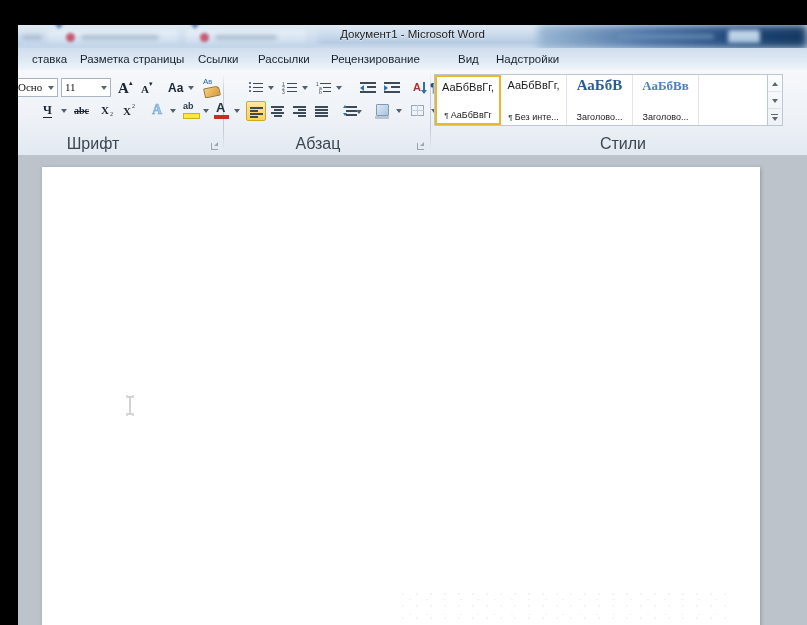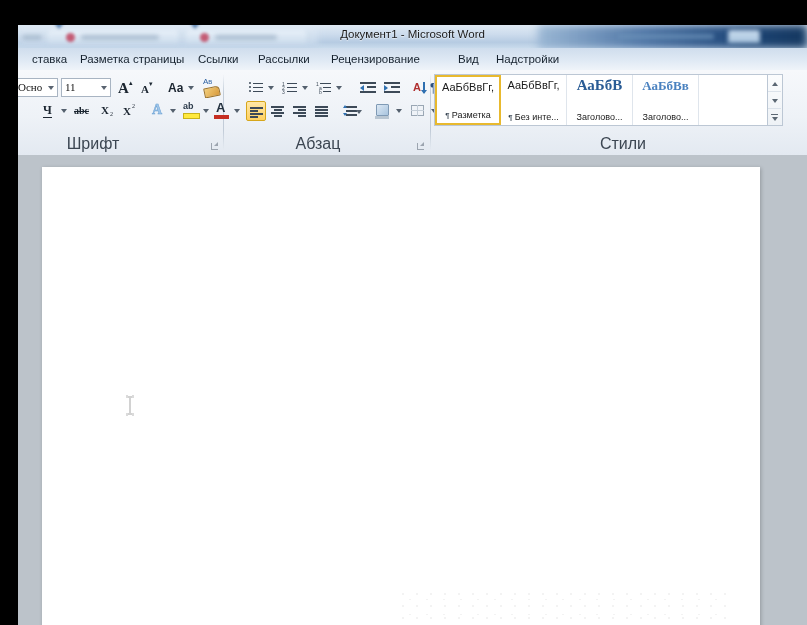--- a/index.html
+++ b/index.html
@@ -602,21 +602,21 @@
       </div>
 
       <div class="group-label" style="left:255px; width:90px;">Абзац</div>
       <div class="dlg-launcher" style="left:398px;"></div>
 
       <div id="styles-gallery">
 
         <div class="style-item active">
           <div class="style-sample" style="font-family:'Liberation Sans',sans-serif; font-size:11px; color:#1a1a1a;">АаБбВвГг,</div>
           <div class="style-name">
-            <span class="pilcrow-pre">¶&nbsp;</span><span>Разметка</span>
+            <span class="pilcrow-pre">¶&nbsp;</span><span>АаБбВвГг</span>
           </div>
         </div>
 
         <div class="style-item">
           <div class="style-sample" style="font-family:'Liberation Sans',sans-serif; font-size:11px; color:#1a1a1a;">АаБбВвГг,</div>
           <div class="style-name">
             <span class="pilcrow-pre">¶&nbsp;</span><span>Без инте...</span>
           </div>
         </div>
 

